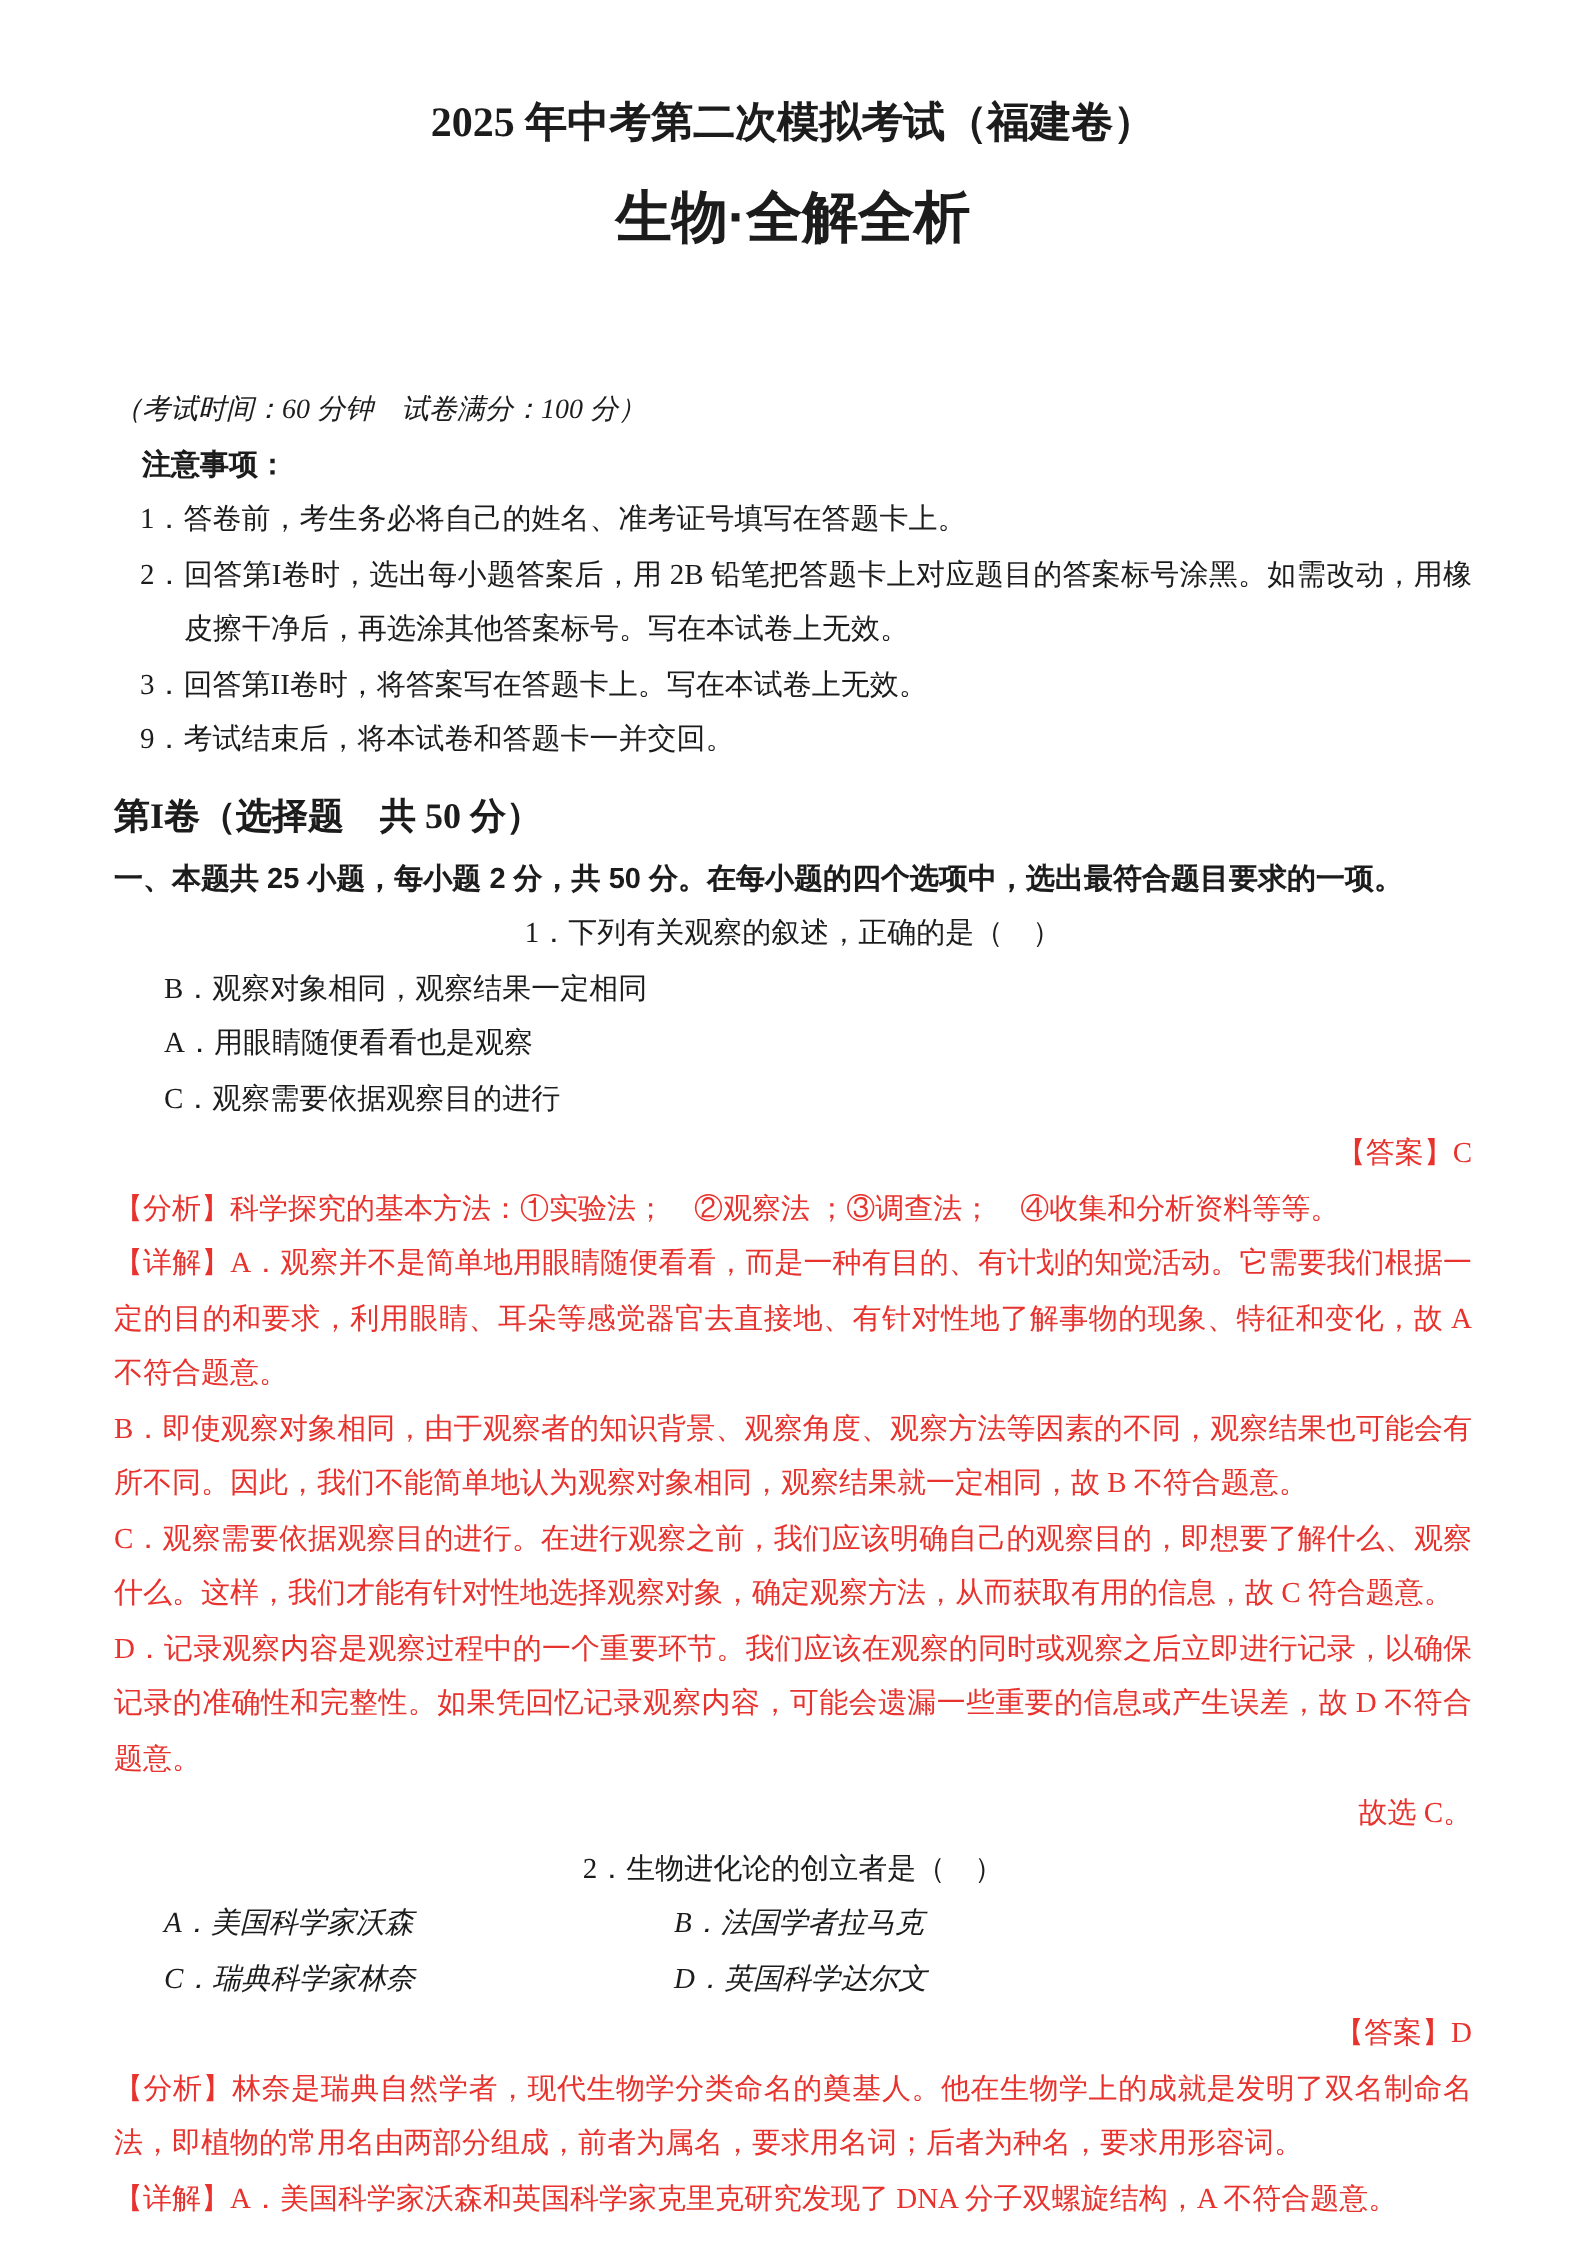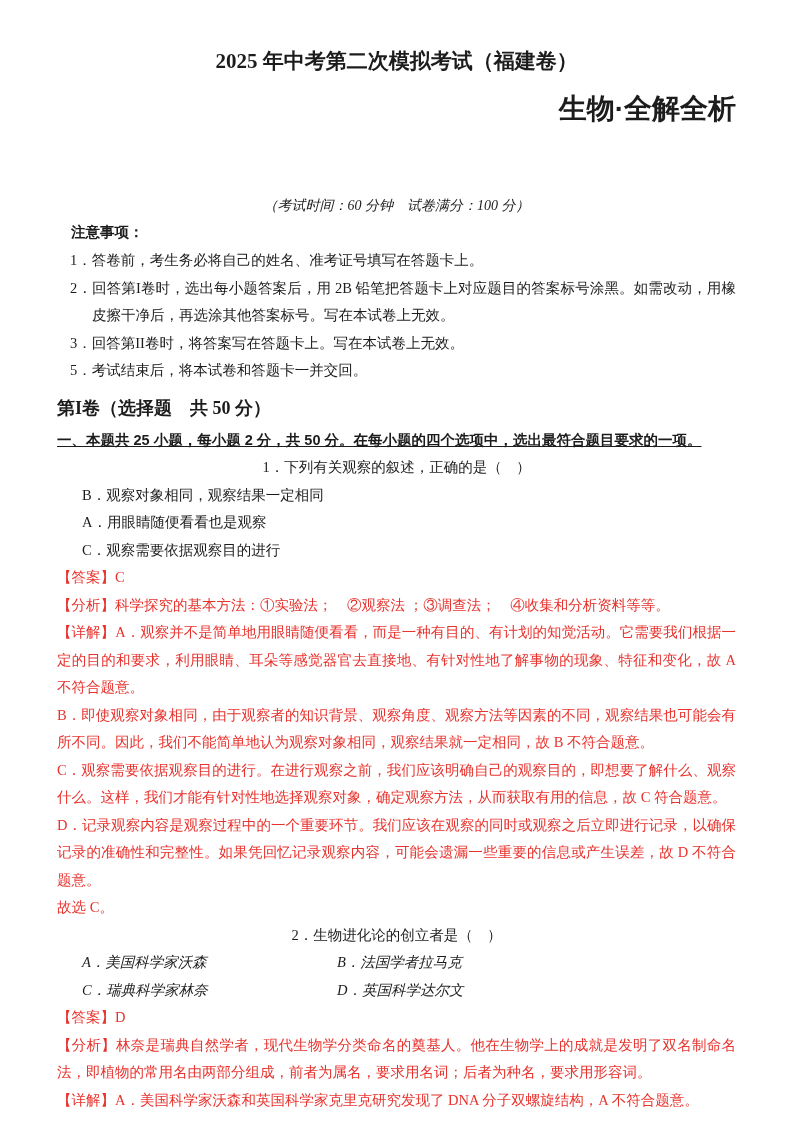--- a/index.html
+++ b/index.html
@@ -20,82 +20,80 @@
   .doc-title {
     margin-top: 46px;
     text-align: center;
     font-size: 21px;
     line-height: 30px;
     font-weight: 700;
     font-family: "Liberation Serif", "DejaVu Serif", serif;
   }
   .doc-subtitle {
     margin-top: 14px;
-    text-align: right;
+    text-align: center;
     font-size: 28px;
     line-height: 38px;
     font-weight: 700;
     font-family: "Liberation Sans", "DejaVu Sans", sans-serif;
   }
   .exam-info {
     margin-top: 64px;
-    text-align: center;
     font-size: 14px;
     font-style: italic;
   }
   .notice-heading {
     padding-left: 14px;
     font-weight: 700;
-    font-family: Liberation Mono, monospace;
+    font-family: Liberation Sans, sans-serif;
   }
   .notice-item {
     padding-left: 25px;
     text-indent: -22px;
     text-align: justify;
     margin-left: 10px;
   }
   .section-title {
     margin: 8px 0 4px;
     text-align: left;
     font-size: 18px;
     line-height: 30px;
     font-weight: 700;
     font-family: "Liberation Serif", "DejaVu Serif", serif;
   }
   .instruction {
     font-weight: 700;
     font-family: "Liberation Sans", "DejaVu Sans", sans-serif;
     text-align: justify;
-    text-decoration: underline;
   }
   .q-stem { text-align: center; }
   .option { padding-left: 25px; }
   .option-grid {
     display: grid;
     grid-template-columns: 255px 1fr;
     padding-left: 25px;
     font-style: italic;
   }
-  .red { color: var(--accent, #e8322d); }
+  .red { color: var(--accent, #e8322d); text-align: right; }
   .jtxt { text-align: justify; }
 </style>
 </head>
 <body>
 
 <div class="page">
 
   <div class="doc-title">2025 年中考第二次模拟考试（福建卷）</div>
   <div class="doc-subtitle">生物·全解全析</div>
   <div class="exam-info">（考试时间：60 分钟　试卷满分：100 分）</div>
 
   <div class="notice-heading">注意事项：</div>
   <p class="notice-item">1．答卷前，考生务必将自己的姓名、准考证号填写在答题卡上。</p>
   <p class="notice-item">2．回答第I卷时，选出每小题答案后，用 2B 铅笔把答题卡上对应题目的答案标号涂黑。如需改动，用橡皮擦干净后，再选涂其他答案标号。写在本试卷上无效。</p>
   <p class="notice-item">3．回答第II卷时，将答案写在答题卡上。写在本试卷上无效。</p>
-  <p class="notice-item">5．考试结束后，将本试卷和答题卡一并交回。</p>
+  <p class="notice-item">9．考试结束后，将本试卷和答题卡一并交回。</p>
 
   <div class="section-title">第I卷（选择题　共 50 分）</div>
   <p class="instruction">一、本题共 25 小题，每小题 2 分，共 50 分。在每小题的四个选项中，选出最符合题目要求的一项。</p>
 
   <p class="q-stem">1．下列有关观察的叙述，正确的是（　）</p>
   <p class="option">B．观察对象相同，观察结果一定相同</p>
   <p class="option">A．用眼睛随便看看也是观察</p>
   <p class="option">C．观察需要依据观察目的进行</p>
 
   <p class="red"><span>【答案】</span><span>C</span></p>

